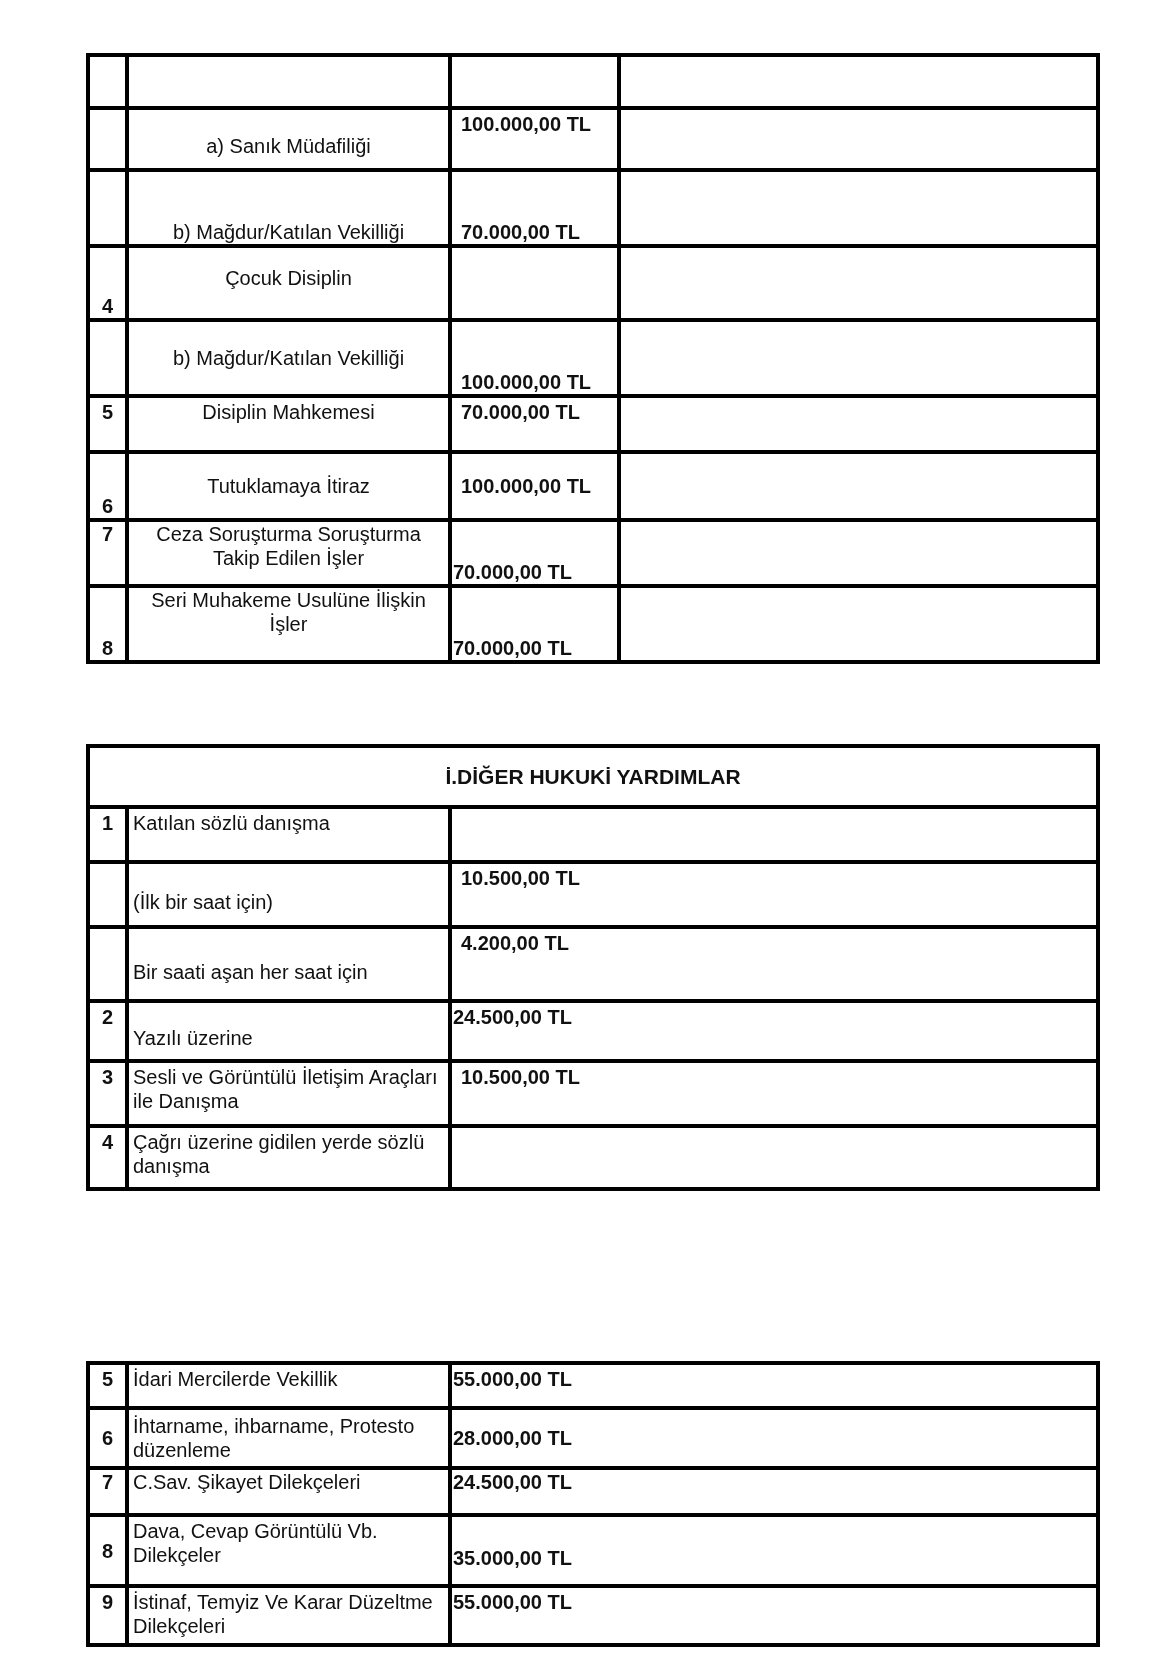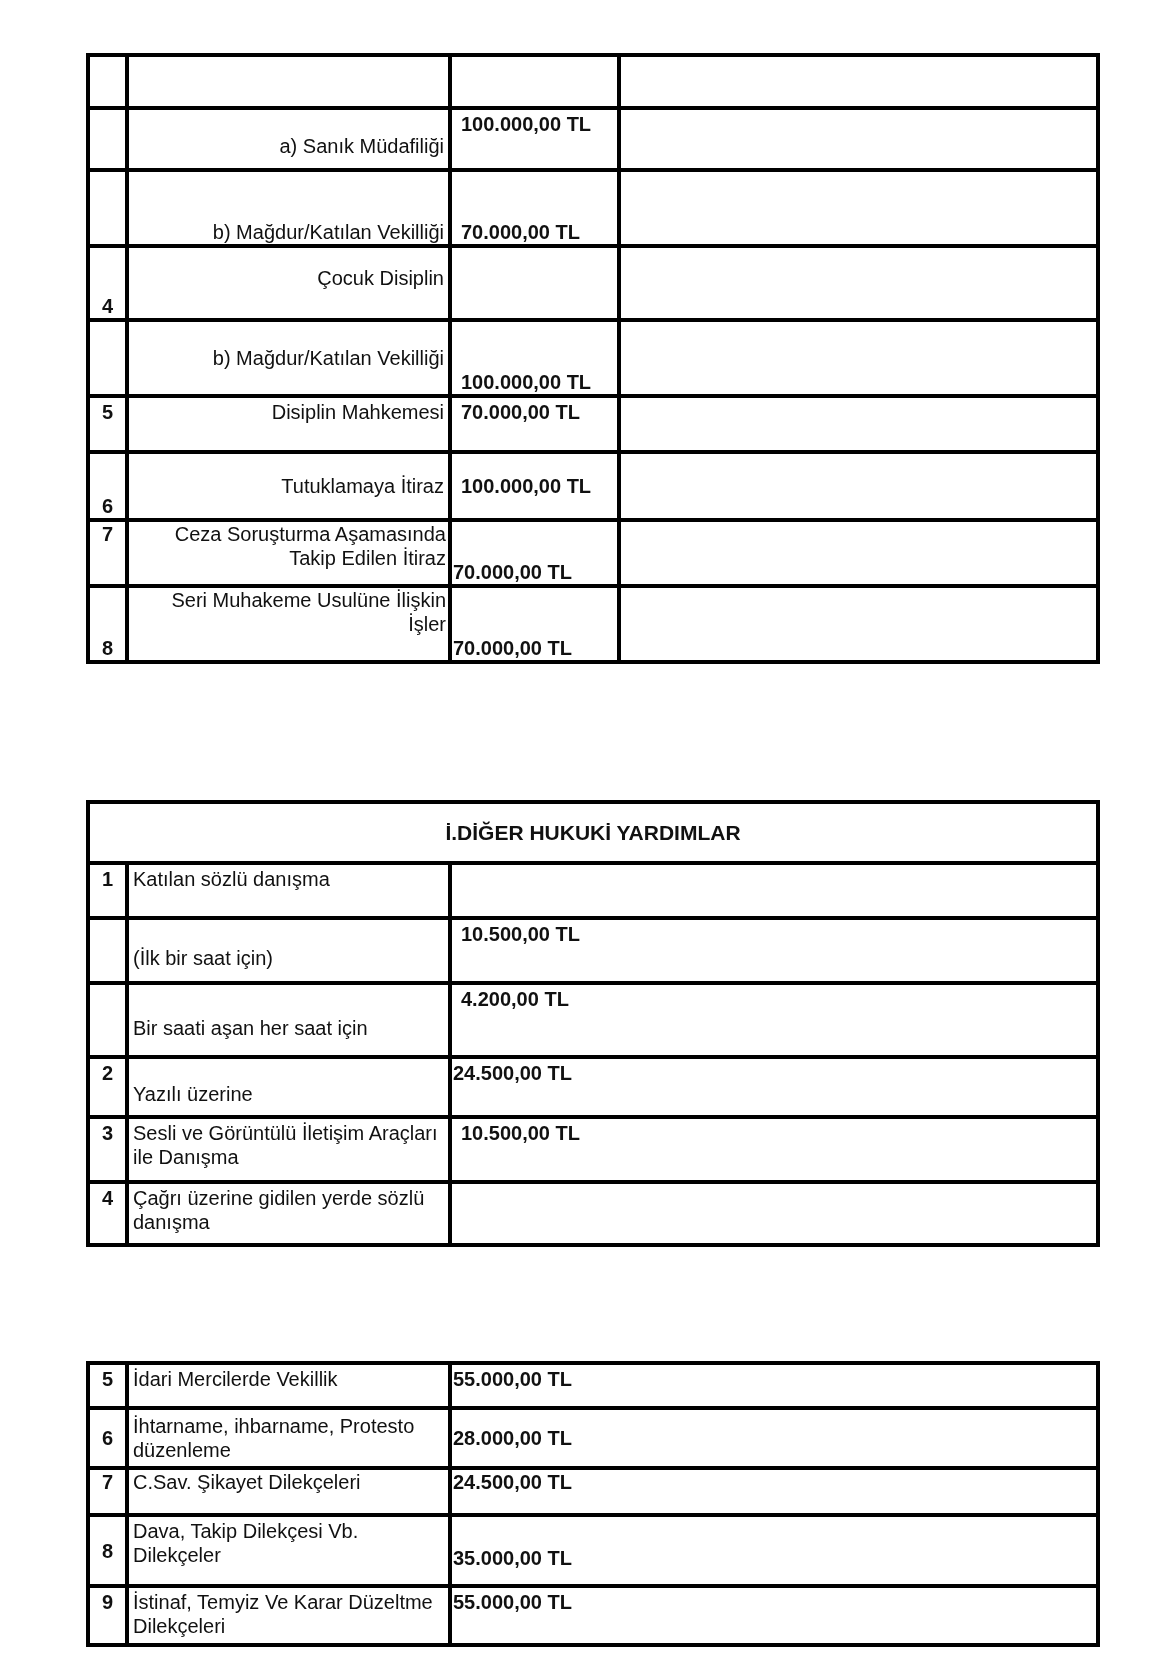--- a/index.html
+++ b/index.html
@@ -2,21 +2,21 @@
 <html><head>
 <meta charset="utf-8">
 <style>
   html, body { margin: 0; padding: 0; background: #ffffff; }
   body { width: 1170px; height: 1662px; position: relative; overflow: hidden;
          font-family: "Liberation Sans", "DejaVu Sans", sans-serif; color: #111; }
   table { position: absolute; border-collapse: collapse; table-layout: fixed; }
   td { border: 4px solid #000; padding: 0 4px; font-size: 20px; line-height: 24px; overflow: hidden; }
   .num { font-weight: bold; text-align: center; padding: 0; }
   .amt { font-weight: bold; }
-  .center { text-align: right; }
+  .center { text-align: center; }
   .top { vertical-align: top; }
   .bot { vertical-align: bottom; }
   .mid { vertical-align: middle; }
   .section-title { font-weight: bold; text-align: center; font-size: 21px; }
   .pl0 { padding-left: 1px; }
   .pl8 { padding-left: 9px; }
 </style>
 </head>
 <body>
 
@@ -65,34 +65,34 @@
     <td></td>
   </tr>
   <tr style="height:68px">
     <td class="num bot">6</td>
     <td class="center mid">Tutuklamaya İtiraz</td>
     <td class="amt mid pl8">100.000,00 TL</td>
     <td></td>
   </tr>
   <tr style="height:66px">
     <td class="num top">7</td>
-    <td class="center top" style="padding-left:2px;padding-right:2px">Ceza Soruşturma Aşamasında Takip Edilen İtiraz</td>
+    <td class="center top" style="padding-left:2px;padding-right:2px">Ceza Soruşturma Soruşturma Takip Edilen İşler</td>
     <td class="amt bot pl0">70.000,00 TL</td>
     <td></td>
   </tr>
   <tr style="height:76px">
     <td class="num bot">8</td>
     <td class="center top" style="padding-left:2px;padding-right:2px">Seri Muhakeme Usulüne İlişkin İşler</td>
     <td class="amt bot pl0">70.000,00 TL</td>
     <td></td>
   </tr>
 </tbody>
   </table>
 
-<table style="left:86px; top:800px; width:1010px;">
+<table style="left:86px; top:744px; width:1010px;">
   <colgroup>
       <col style="width:39px">
       <col style="width:323px">
       <col style="width:648px">
     </colgroup>
   <tbody>
       <tr style="height:61px">
     <td colspan="3" class="section-title">İ.DİĞER HUKUKİ YARDIMLAR</td>
   </tr>
   <tr style="height:55px">
@@ -145,21 +145,21 @@
     <td class="mid">İhtarname, ihbarname, Protesto düzenleme</td>
     <td class="amt mid pl0">28.000,00 TL</td>
   </tr>
   <tr style="height:47px">
     <td class="num top">7</td>
     <td class="top">C.Sav. Şikayet Dilekçeleri</td>
     <td class="amt top pl0">24.500,00 TL</td>
   </tr>
   <tr style="height:71px">
     <td class="num mid">8</td>
-    <td class="top" style="padding-top:2px">Dava, Takip Dilekçesi Vb. Dilekçeler</td>
+    <td class="top" style="padding-top:2px">Dava, Cevap Görüntülü Vb. Dilekçeler</td>
     <td class="amt mid pl0" style="padding-top:14px">35.000,00 TL</td>
   </tr>
   <tr style="height:59px">
     <td class="num top" style="padding-top:2px">9</td>
     <td class="top" style="padding-top:2px">İstinaf, Temyiz Ve Karar Düzeltme Dilekçeleri</td>
     <td class="amt top pl0" style="padding-top:2px">55.000,00 TL</td>
   </tr>
 </tbody>
   </table>
 

